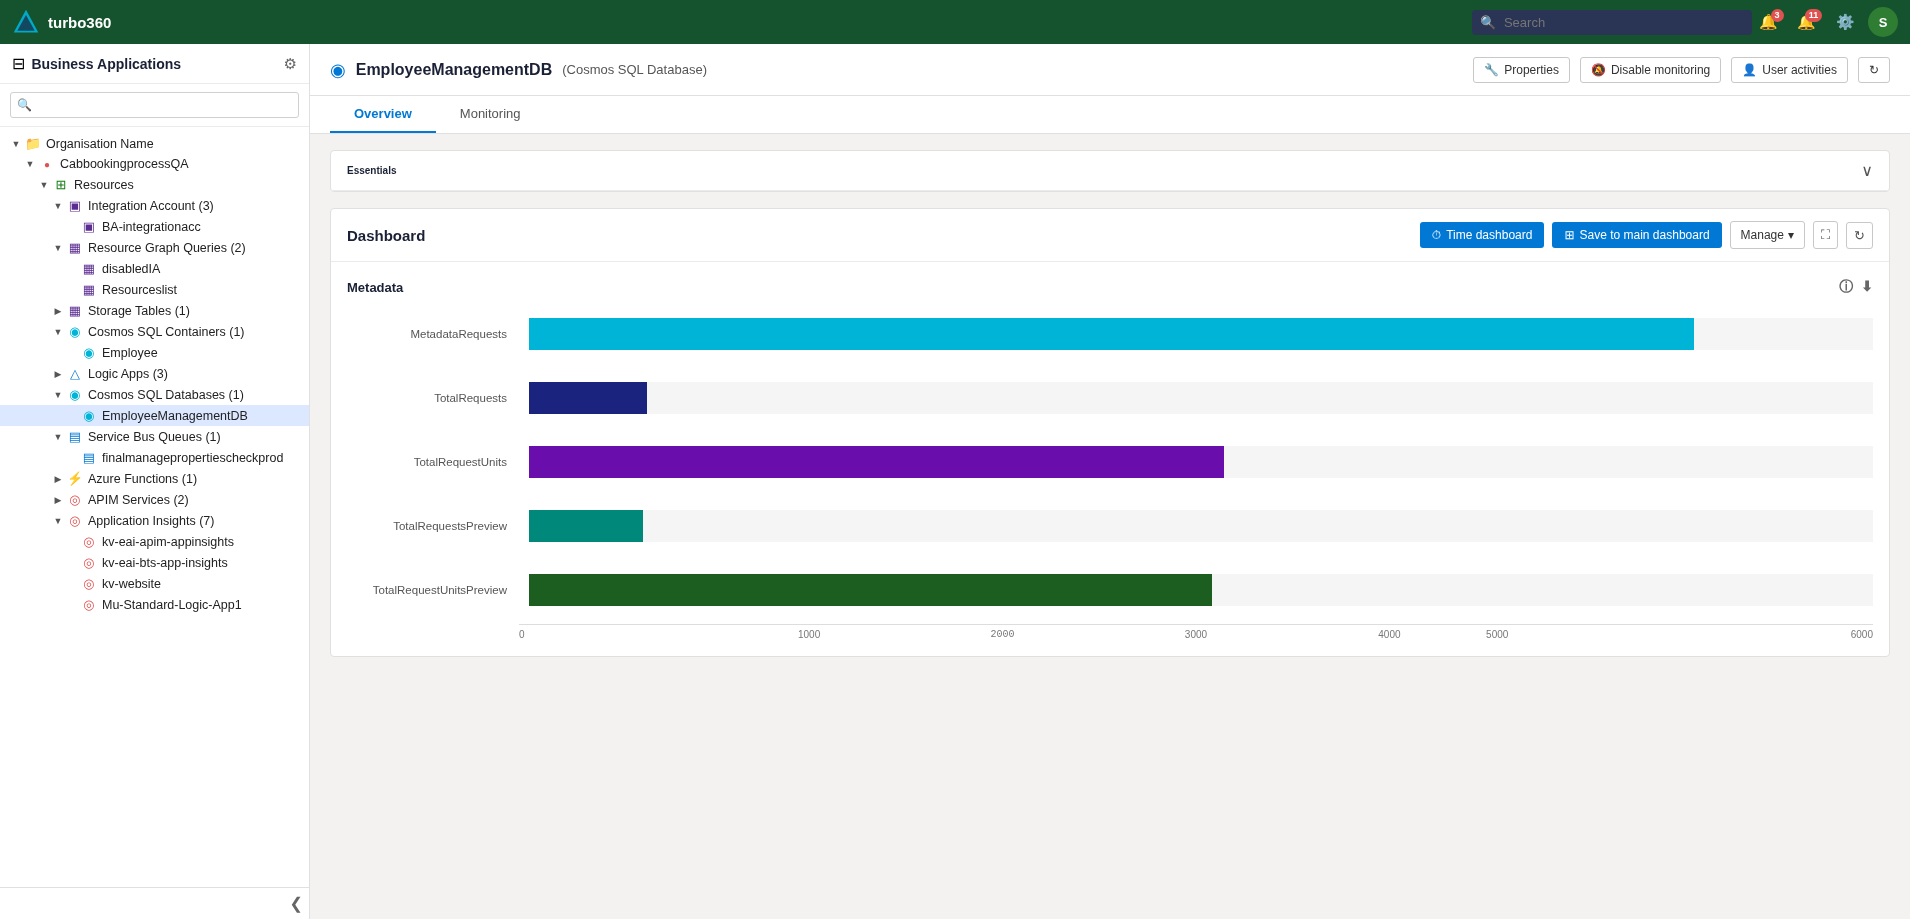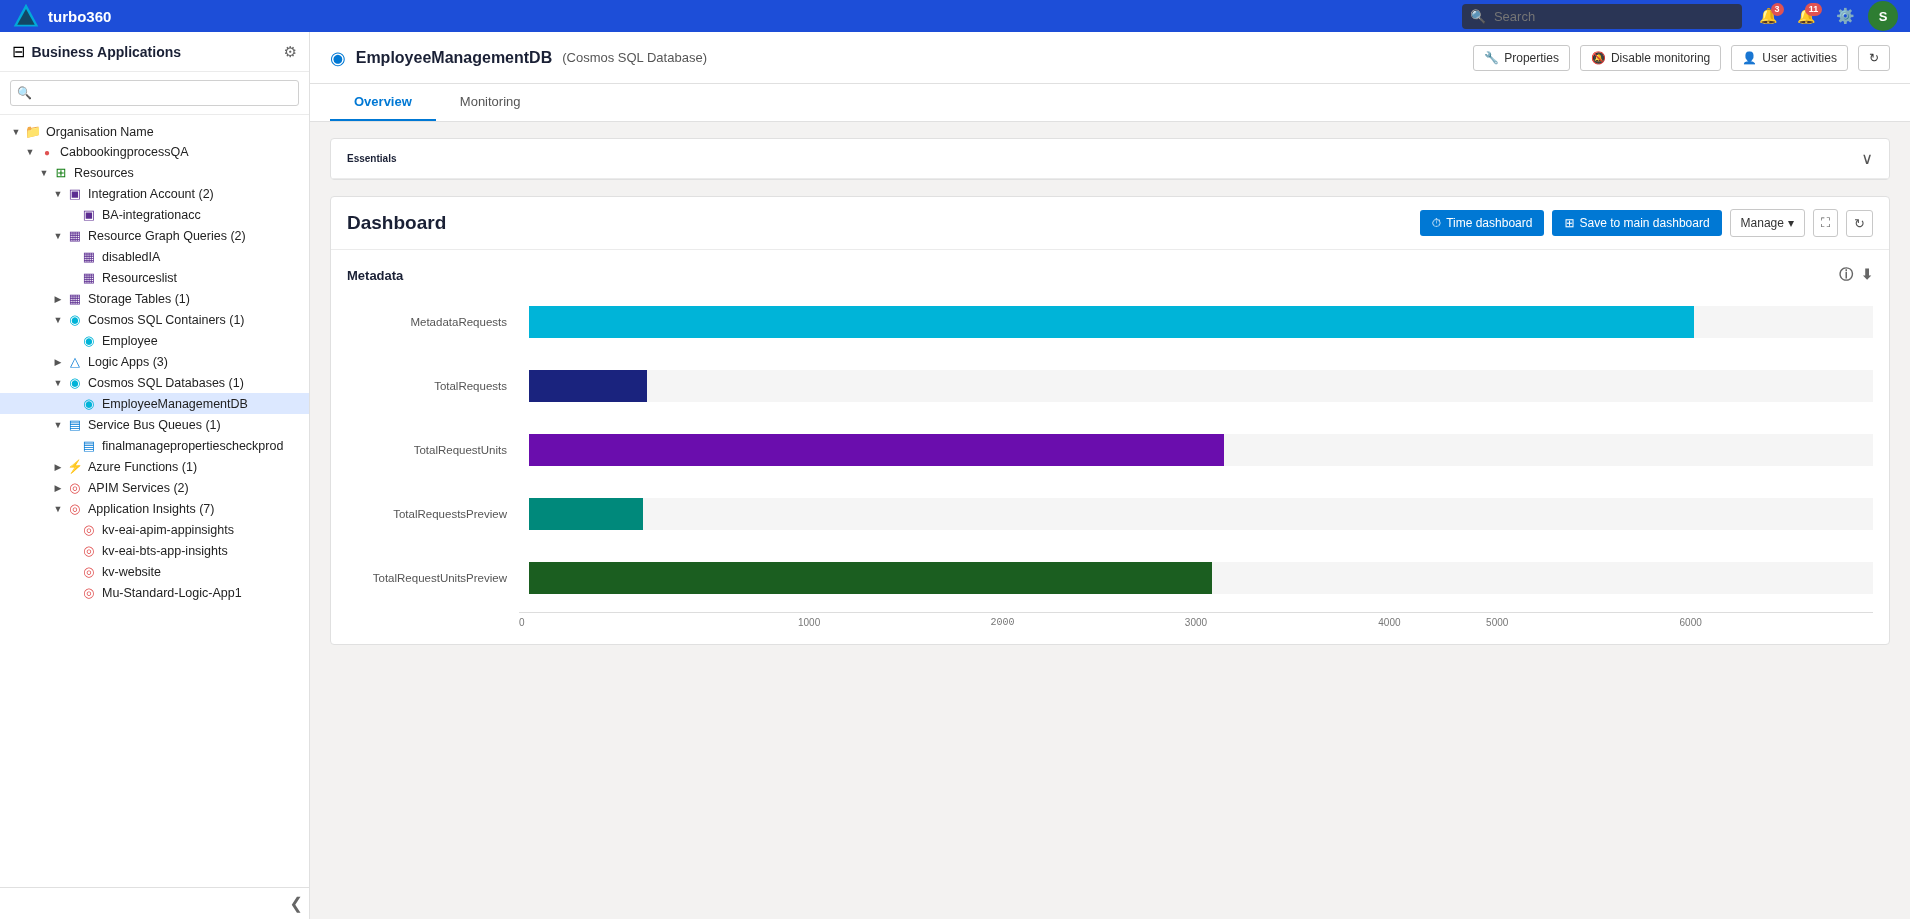--- a/index.html
+++ b/index.html
@@ -1,25 +1,24 @@
 <!DOCTYPE html>
 <html><head>
   <meta charset="utf-8">
   <style>
     * { box-sizing: border-box; margin: 0; padding: 0; }
     body { font-family: 'Segoe UI', Arial, sans-serif; font-size: 13px; background: #f3f2f1; display: flex; flex-direction: column; height: 100vh; overflow: hidden; }
 
     
     .topnav {
-      background: #1d4ed8;
-      height: 32px;
+      background: #14532d;
+      height: 44px;
       display: flex;
       align-items: center;
       padding: 0 12px;
-      gap: 10px;
       flex-shrink: 0;
       z-index: 100;
     }
     .topnav-logo {
       display: flex; align-items: center; gap: 8px; color: white; font-weight: 700; font-size: 15px;
     }
     .topnav-logo-icon {
       width: 28px; height: 28px;
     }
     .topnav-spacer { flex: 1; }
@@ -299,21 +298,21 @@
       border-radius: 4px;
     }
     .dashboard-header {
       display: flex;
       align-items: center;
       padding: 12px 16px;
       border-bottom: 1px solid #ebebeb;
       gap: 8px;
     }
     .dashboard-title {
-      font-size: 19px;
+      font-size: 15px;
       font-weight: 600;
       color: #1a2035;
       flex: 1;
     }
     .time-settings-btn {
       display: flex;
       align-items: center;
       gap: 5px;
       background: #0078d4;
       border: none;
@@ -480,21 +479,21 @@
           <span class="tree-label">CabbookingprocessQA</span>
         </div>
         <div class="tree-item" style="padding-left: 36px;">
           <span class="tree-chevron" style="font-size: 9px; color: rgb(85, 85, 85);">▼</span>
           <span class="tree-icon" style="color: rgb(16, 124, 16);">⊞</span>
           <span class="tree-label">Resources</span>
         </div>
         <div class="tree-item" style="padding-left: 50px;">
           <span class="tree-chevron" style="font-size: 9px; color: rgb(85, 85, 85);">▼</span>
           <span class="tree-icon" style="color: rgb(92, 45, 145);">▣</span>
-          <span class="tree-label">Integration Account (2)</span>
+          <span class="tree-label">Integration Account (3)</span>
         </div>
         <div class="tree-item" style="padding-left: 64px;">
           <span class="tree-chevron" style="font-size: 9px; color: rgb(85, 85, 85);"></span>
           <span class="tree-icon" style="color: rgb(92, 45, 145);">▣</span>
           <span class="tree-label">BA-integrationacc</span>
         </div>
         <div class="tree-item" style="padding-left: 50px;">
           <span class="tree-chevron" style="font-size: 9px; color: rgb(85, 85, 85);">▼</span>
           <span class="tree-icon" style="color: rgb(92, 45, 145);">▦</span>
           <span class="tree-label">Resource Graph Queries (2)</span>
@@ -685,20 +684,20 @@
                 </div>
               </div>
             </div>
           <div class="chart-axis" id="chart-axis">
           <span class="axis-label" style="text-align: left;">0</span>
               <span class="axis-label" style="text-align: center;">1000</span>
               <span class="axis-label" style="text-align: center; font-family: Liberation Mono, monospace;">2000</span>
               <span class="axis-label" style="text-align: center;">3000</span>
               <span class="axis-label" style="text-align: center;">4000</span>
               <span class="axis-label" style="">5000</span>
-              <span class="axis-label" style="text-align: left;">6000</span>
+              <span class="axis-label" style="text-align: right;">6000</span>
             </div>
         </div>
       </div>
 
     </div>
   </main>
 </div>
 
 </body></html>

